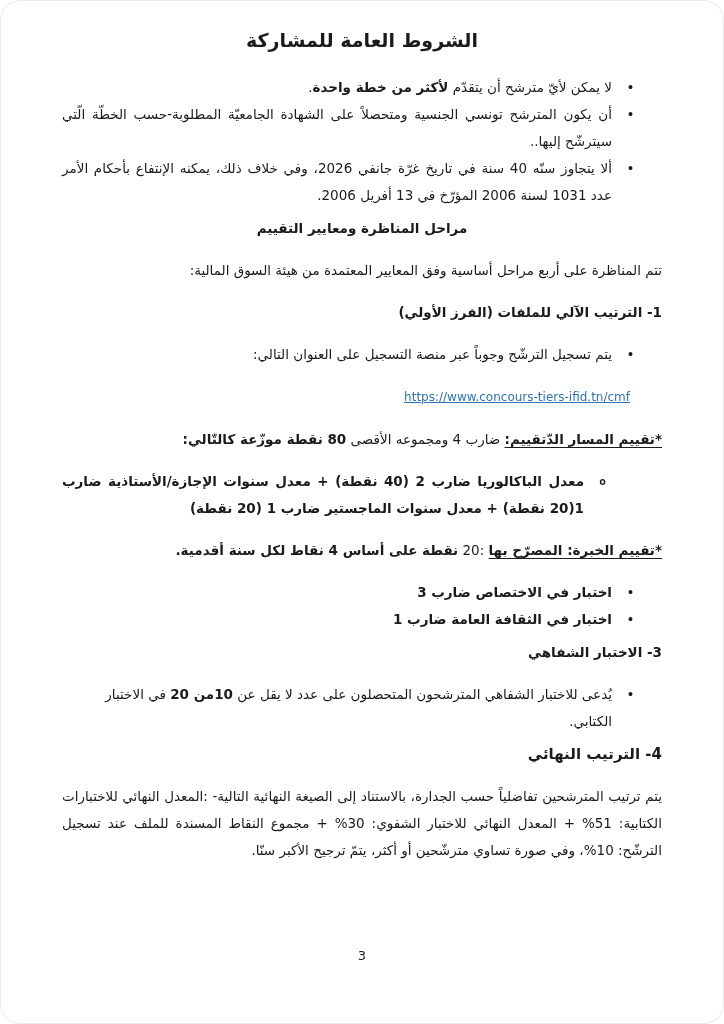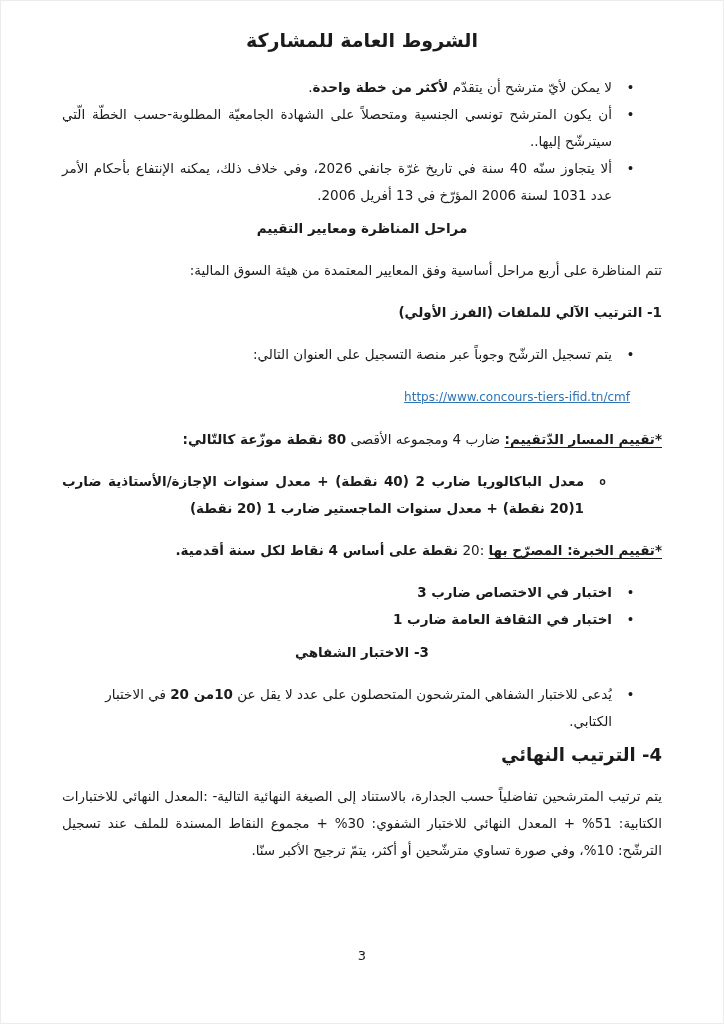--- a/index.html
+++ b/index.html
@@ -12,20 +12,21 @@
   }
   .page {
     position: relative;
     width: 724px; height: 1024px;
     padding: 26px 62px 0 62px;
     direction: rtl;
     text-align: right;
     font-size: 13.5px;
     line-height: 27px;
     box-shadow: inset 0 0 0 1px #ececec;
+    border-radius: 20px;
   }
   .doc-title {
     font-size: 19px;
     font-weight: bold;
     text-align: center;
     line-height: 28px;
     margin-bottom: 20px;
   }
   .row { display: flex; gap: 13px; padding-right: 26px; }
   .row .marker { flex: none; width: 11px; text-align: center; }
@@ -110,26 +111,26 @@
     <div class="row">
       <span class="marker">•</span>
       <span class="txt"><b>اختبار في الاختصاص ضارب 3</b></span>
     </div>
     <div class="row">
       <span class="marker">•</span>
       <span class="txt"><b>اختبار في الثقافة العامة ضارب 1</b></span>
     </div>
   </div>
 
-  <h3 class="num-heading block-lg" style="font-size:13.5px;text-align:center;">3- الاختبار الشفاهي</h3>
+  <h3 class="num-heading block-lg" style="font-size:13.5px;">3- الاختبار الشفاهي</h3>
 
   <div class="row block">
     <span class="marker">•</span>
     <span class="txt"><span>يُدعى للاختبار الشفاهي المترشحون المتحصلون على عدد لا يقل عن </span><b>10من 20</b><span> في الاختبار الكتابي.</span></span>
   </div>
 
-  <h3 class="num-heading block-lg" style="font-size:18px;">4- الترتيب النهائي</h3>
+  <h3 class="num-heading block-lg" style="font-size:15px;">4- الترتيب النهائي</h3>
 
   <p class="block j">يتم ترتيب المترشحين تفاضلياً حسب الجدارة، بالاستناد إلى الصيغة النهائية التالية- :المعدل النهائي للاختبارات الكتابية: 51% + المعدل النهائي للاختبار الشفوي: 30% + مجموع النقاط المسندة للملف عند تسجيل الترشّح: 10%، وفي صورة تساوي مترشّحين أو أكثر، يتمّ ترجيح الأكبر سنّا.</p>
 
   <div class="page-number">3</div>
 
 </div>
 
 </body></html>

